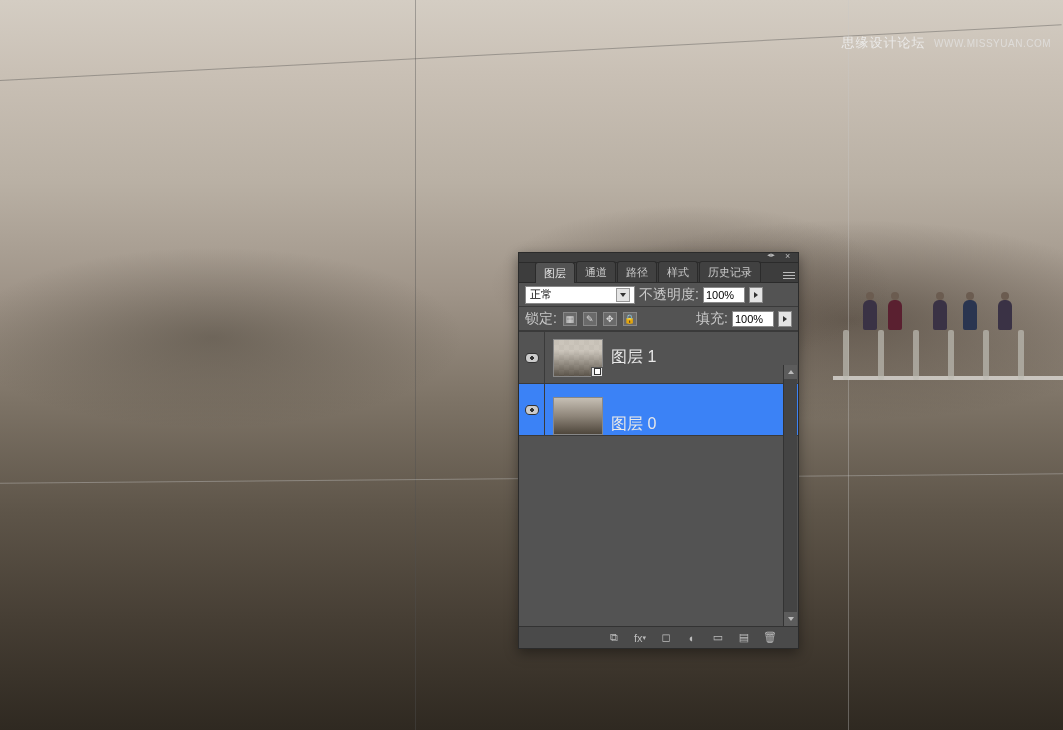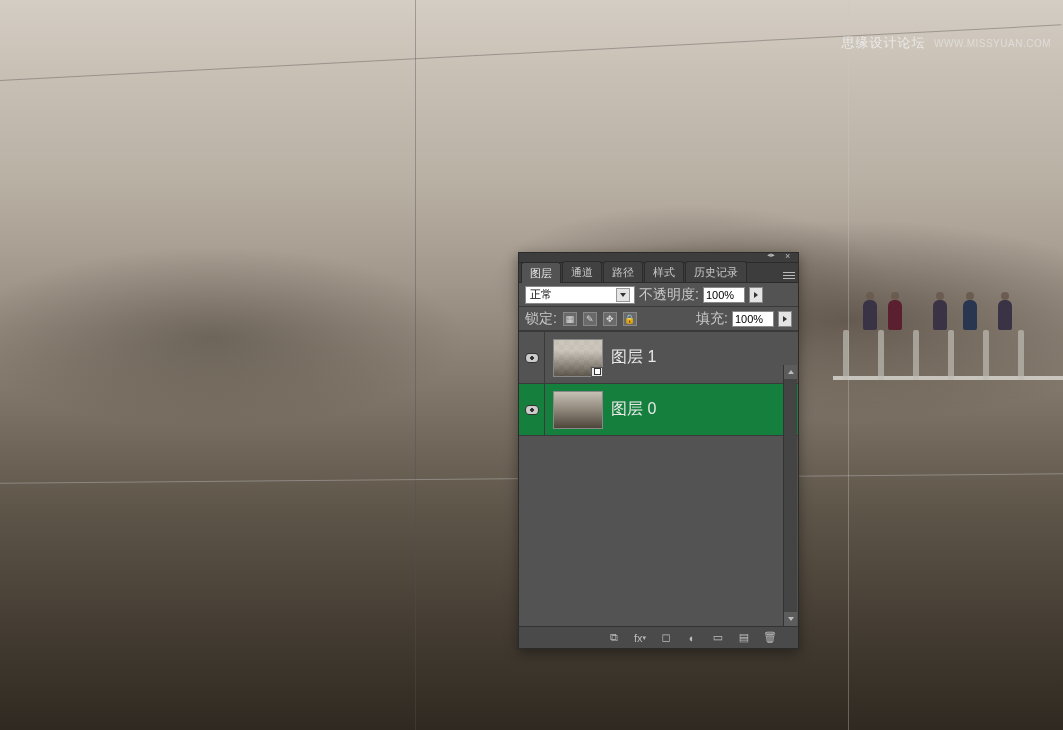--- a/index.html
+++ b/index.html
@@ -104,21 +104,21 @@
       gap: 6px;
     }
     .panel-topbar .ctrl { width: 10px; height: 6px; position: relative; cursor: pointer; }
     .panel-topbar .arrows::before { content:'◄►'; font-size:6px; color:#bbb; position:absolute; top:-3px; left:-2px; letter-spacing:-2px; }
     .panel-topbar .x::before { content:'×'; font-size:9px; color:#bbb; position:absolute; top:-4px; left:1px; }
     .tabs {
       display: flex;
       background: #3d3d3d;
       border-bottom: 1px solid #2b2b2b;
       height: 20px;
-      padding-left: 2px;
+      padding-left: 16px;
       align-items: flex-end;
     }
     .tab {
       padding: 3px 8px 2px;
       font-size: 11px;
       color: #c8c8c8;
       border: 1px solid #2b2b2b;
       border-bottom: none;
       background: #414141;
       margin-right: 1px;
@@ -198,21 +198,21 @@
       height: 278px;
       overflow: hidden;
     }
     .layer-row {
       display: flex;
       align-items: center;
       height: 52px;
       border-bottom: 1px solid #3a3a3a;
       padding: 0 4px 0 0;
     }
-    .layer-row.selected { background: #15803d; }
+    .layer-row.selected { background: #3b82f6; align-items: flex-end; }
     .vis-cell {
       width: 26px; height: 100%;
       display:flex; align-items:center; justify-content:center;
       border-right: 1px solid #3a3a3a;
     }
     .eye {
       width: 14px; height: 10px;
       border: 1px solid #333;
       border-radius: 60% / 100%;
       background: radial-gradient(circle at center, #333 2px, #ccc 2px);

